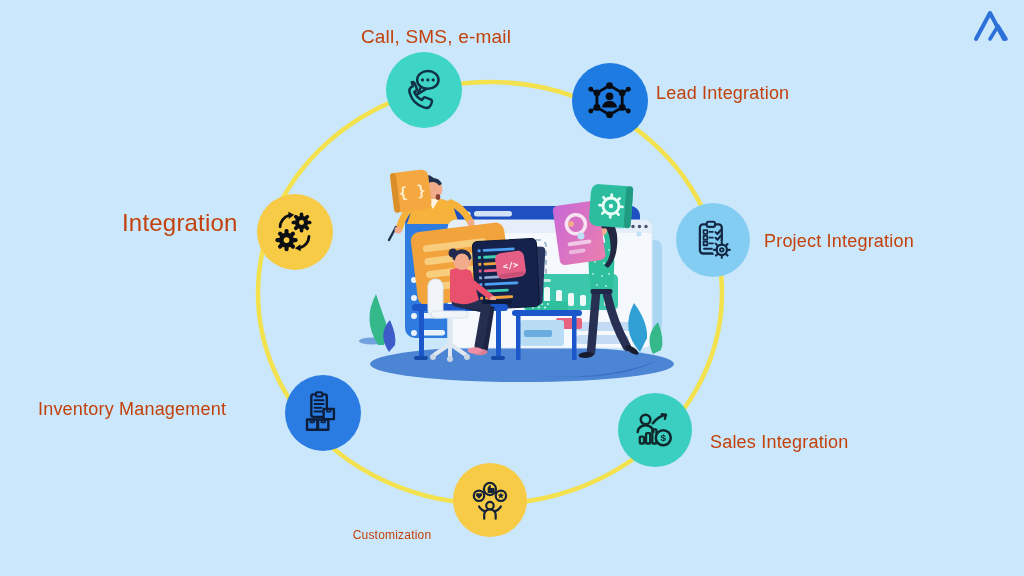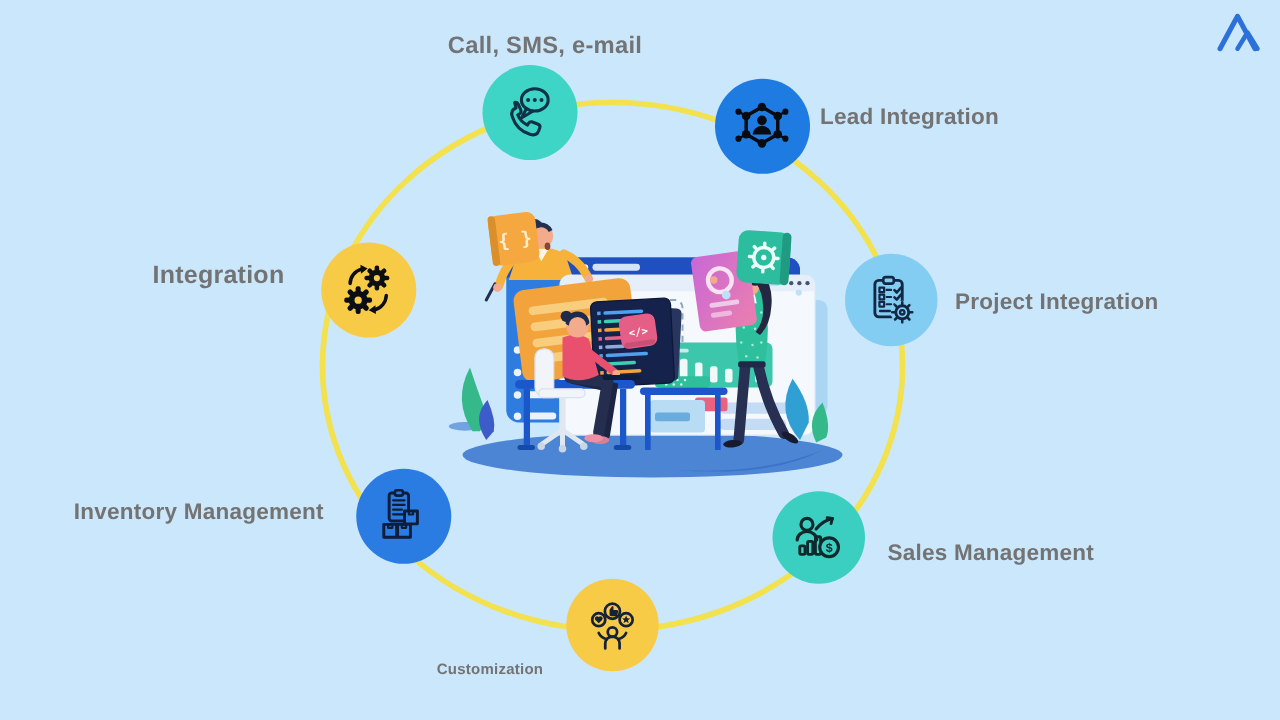--- a/index.html
+++ b/index.html
@@ -1,22 +1,22 @@
 <!DOCTYPE html>
 <html><head>
 <meta charset="utf-8">
 <style>
   html,body{margin:0;padding:0}
   body{width:1024px;height:576px;position:relative;overflow:hidden;background:#cbe7fb;font-family:"Liberation Sans",sans-serif}
   .stage{position:absolute;left:0;top:0}
   .node{position:absolute;border-radius:50%;display:flex;align-items:center;justify-content:center}
   .node svg{width:62%;height:62%}
-  .label{position:absolute;font-weight:700;color:#737373;font-size:18px;white-space:nowrap;letter-spacing:.2px}
+  .label{position:absolute;font-weight:400;color:#c2410c;font-size:18px;white-space:nowrap;letter-spacing:.2px}
   .label.center{text-align:center}
-  .label.right{text-align:center}
+  .label.right{text-align:left}
   .logo{position:absolute;top:5px;right:7px;width:46px;height:40px}
 </style>
 </head>
 <body style="background: rgb(203, 231, 251);">
 
 <svg class="stage" width="1024" height="576" viewBox="0 0 1024 576">
   <defs>
     <linearGradient id="gradPink" x1="0" y1="0" x2="1" y2="1">
       <stop offset="0" stop-color="#c868d6"></stop>
         <stop offset="1" stop-color="#ec7fae"></stop>
@@ -388,21 +388,21 @@
       <rect x="-1.9" y="-10.4" width="3.8" height="20.8" rx="1.7" transform="rotate(135)"></rect>
       <circle r="7"></circle>
         <circle r="2.7" fill="#f8cb47"></circle>
     </g>
   </svg>
 </div>
 
 <div class="label center" style="left:286px;top:26px;width:300px;font-size:19px">Call, SMS, e-mail</div>
 <div class="label" style="left:656px;top:83px">Lead Integration</div>
 <div class="label" style="left:764px;top:231px">Project Integration</div>
-<div class="label" style="left:710px;top:432px">Sales Management</div>
+<div class="label" style="left:710px;top:432px">Sales Integration</div>
 <div class="label center" style="left:262px;top:528px;width:260px;font-size:12px">Customization</div>
 <div class="label right" style="left:38px;top:399px;width:242px">Inventory Management</div>
-<div class="label" style="left:122px;top:209px;font-size:20px">Integration</div>
+<div class="label" style="left:122px;top:209px;font-size:24px">Integration</div>
 
 <svg class="logo" viewBox="0 0 46 40">
   <path d="M5,34 L19,8 L33,34" fill="none" stroke="#2c70d9" stroke-width="4" stroke-linecap="round" stroke-linejoin="round"></path>
   <path d="M19,34 L27,21 L35,34" fill="none" stroke="#2c70d9" stroke-width="3.6" stroke-linecap="round" stroke-linejoin="round"></path>
 </svg>
 
 </body></html>

